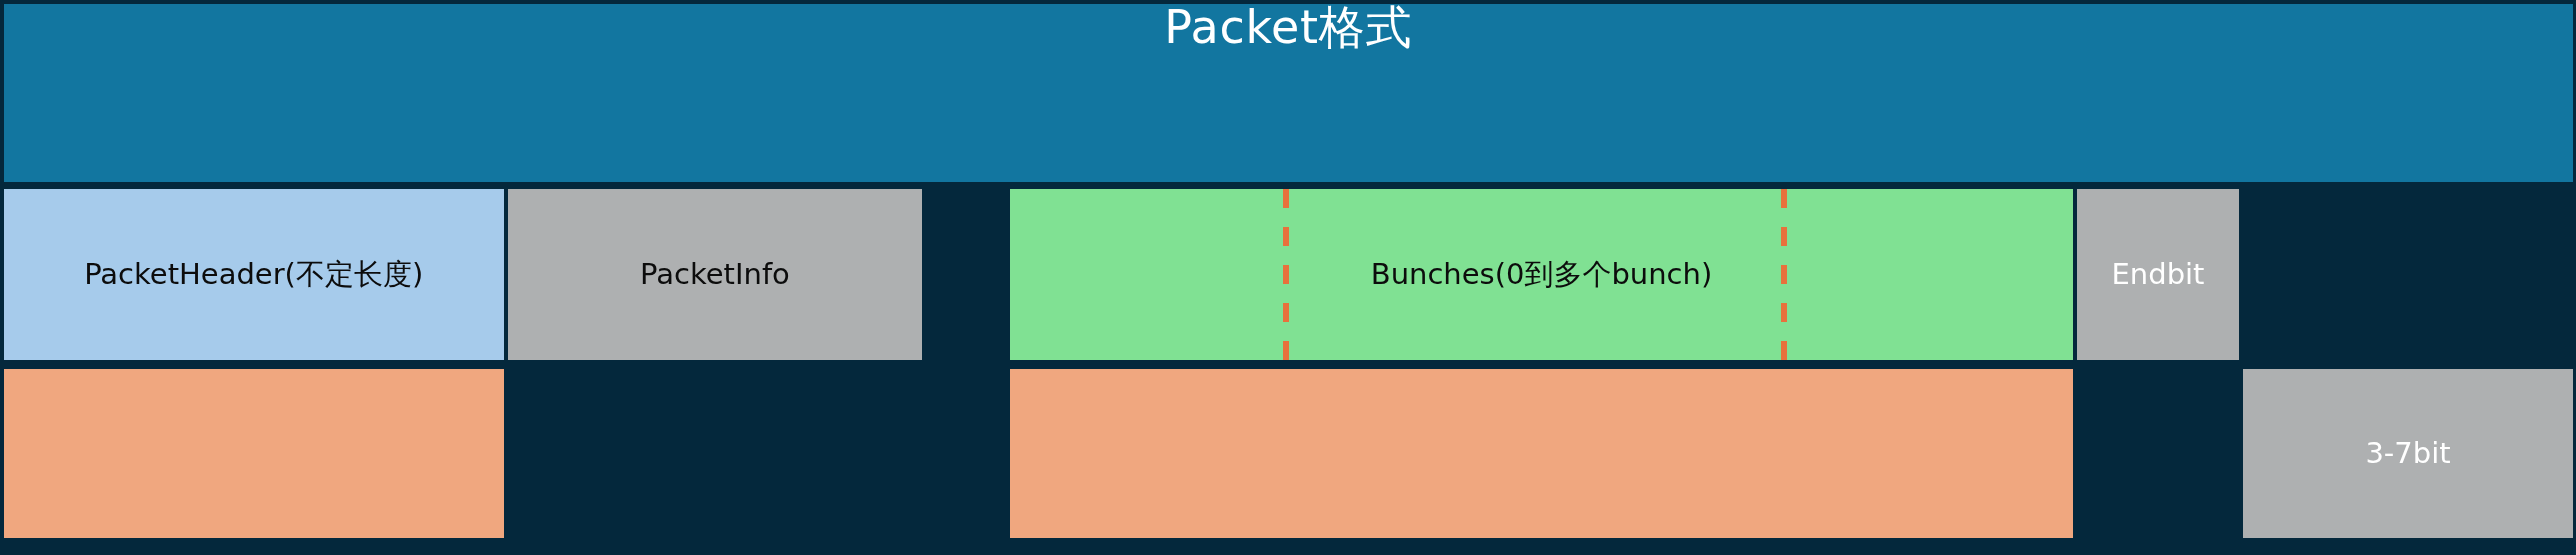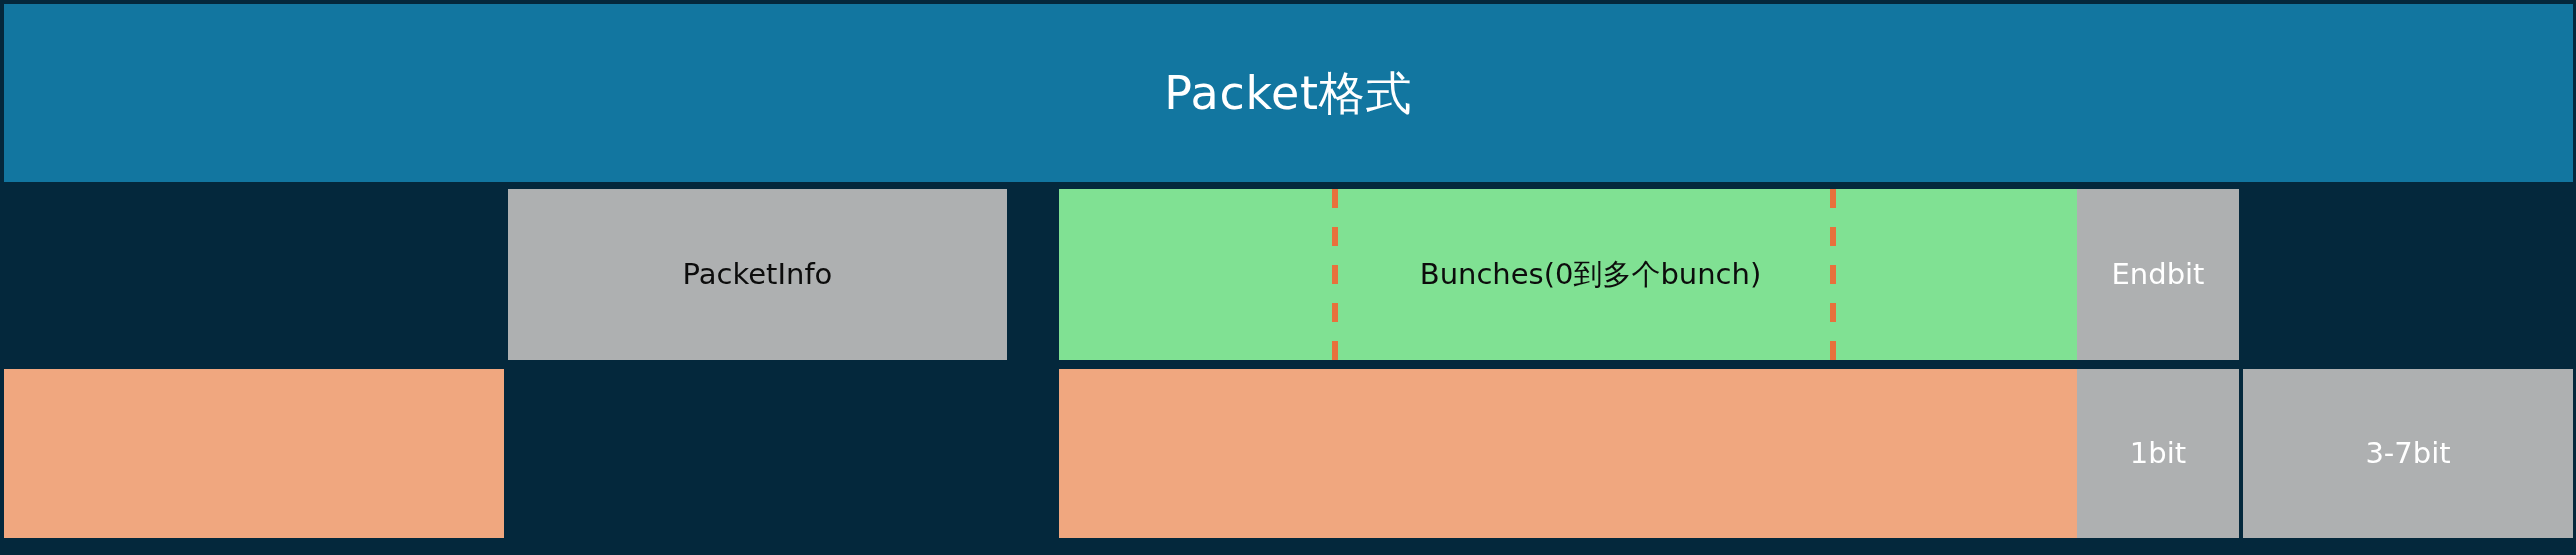--- a/index.html
+++ b/index.html
@@ -25,21 +25,21 @@
 
   
   .title-banner {
     position: absolute;
     left: 3.7px;
     top: 3.7px;
     width: 2569px;
     height: 178px;
     background: #1276a0;
     display: flex;
-    align-items: center;
+    align-items: flex-start;
     justify-content: center;
     box-sizing: border-box;
   }
   .title-text {
     color: #ffffff;
     font-size: 46px;
     font-weight: 400;
     letter-spacing: 0.7px;
     line-height: 1;
     white-space: nowrap;
@@ -70,22 +70,22 @@
     font-weight: 400;
     line-height: 1.1;
     white-space: nowrap;
     text-align: center;
     position: relative;
     z-index: 2;
   }
 
   
   .col-header  { left: 3.7px;    width: 500px; }
-  .col-info    { left: 508px;  width: 499px; }
-  .col-bunches { left: 1059px; width: 1063px; }
+  .col-info    { left: 508px;  width: 414px; }
+  .col-bunches { left: 1010px; width: 1063px; }
   .col-endbit  { left: 2077px; width: 162px; }
   .col-padding { left: 2243px; width: 330px; }
 
   
   .bg-blue   { background: #a6cbeb; }
   .bg-gray   { background: #aeb0b1; }
   .bg-green  { background: #80e193; }
   .bg-orange { background: #f0a77f; }
 
   .txt-dark  { color: #0c0c0c; }
@@ -113,20 +113,23 @@
 <body>
 
 <div id="diagram">
 
   <div class="title-banner">
     <div class="title-text">Packet格式</div>
   </div>
 
   <div class="row" id="row-fields">
 
+    <div class="cell col-header bg-blue">
+      <span class="cell-label txt-dark">PacketHeader(不定长度)</span>
+    </div>
 
     <div class="cell col-info bg-gray">
       <span class="cell-label txt-dark">PacketInfo</span>
     </div>
 
     <div class="cell col-bunches bg-green">
       <span class="bunch-divider" id="bunch-divider-left"></span>
       <span class="bunch-divider" id="bunch-divider-right"></span>
       <span class="cell-label txt-dark">Bunches(0到多个bunch)</span>
     </div>
@@ -141,23 +144,20 @@
 
     <div class="cell col-header bg-orange">
       <span class="cell-label txt-light"></span>
     </div>
 
 
     <div class="cell col-bunches bg-orange">
       <span class="cell-label txt-light"></span>
     </div>
 
-    <div class="cell col-endbit bg-gray">
-      <span class="cell-label txt-light">1bit</span>
-    </div>
 
     <div class="cell col-padding bg-gray">
       <span class="cell-label txt-light">3-7bit</span>
     </div>
   </div>
 
 </div>
 
 
 </body></html>

